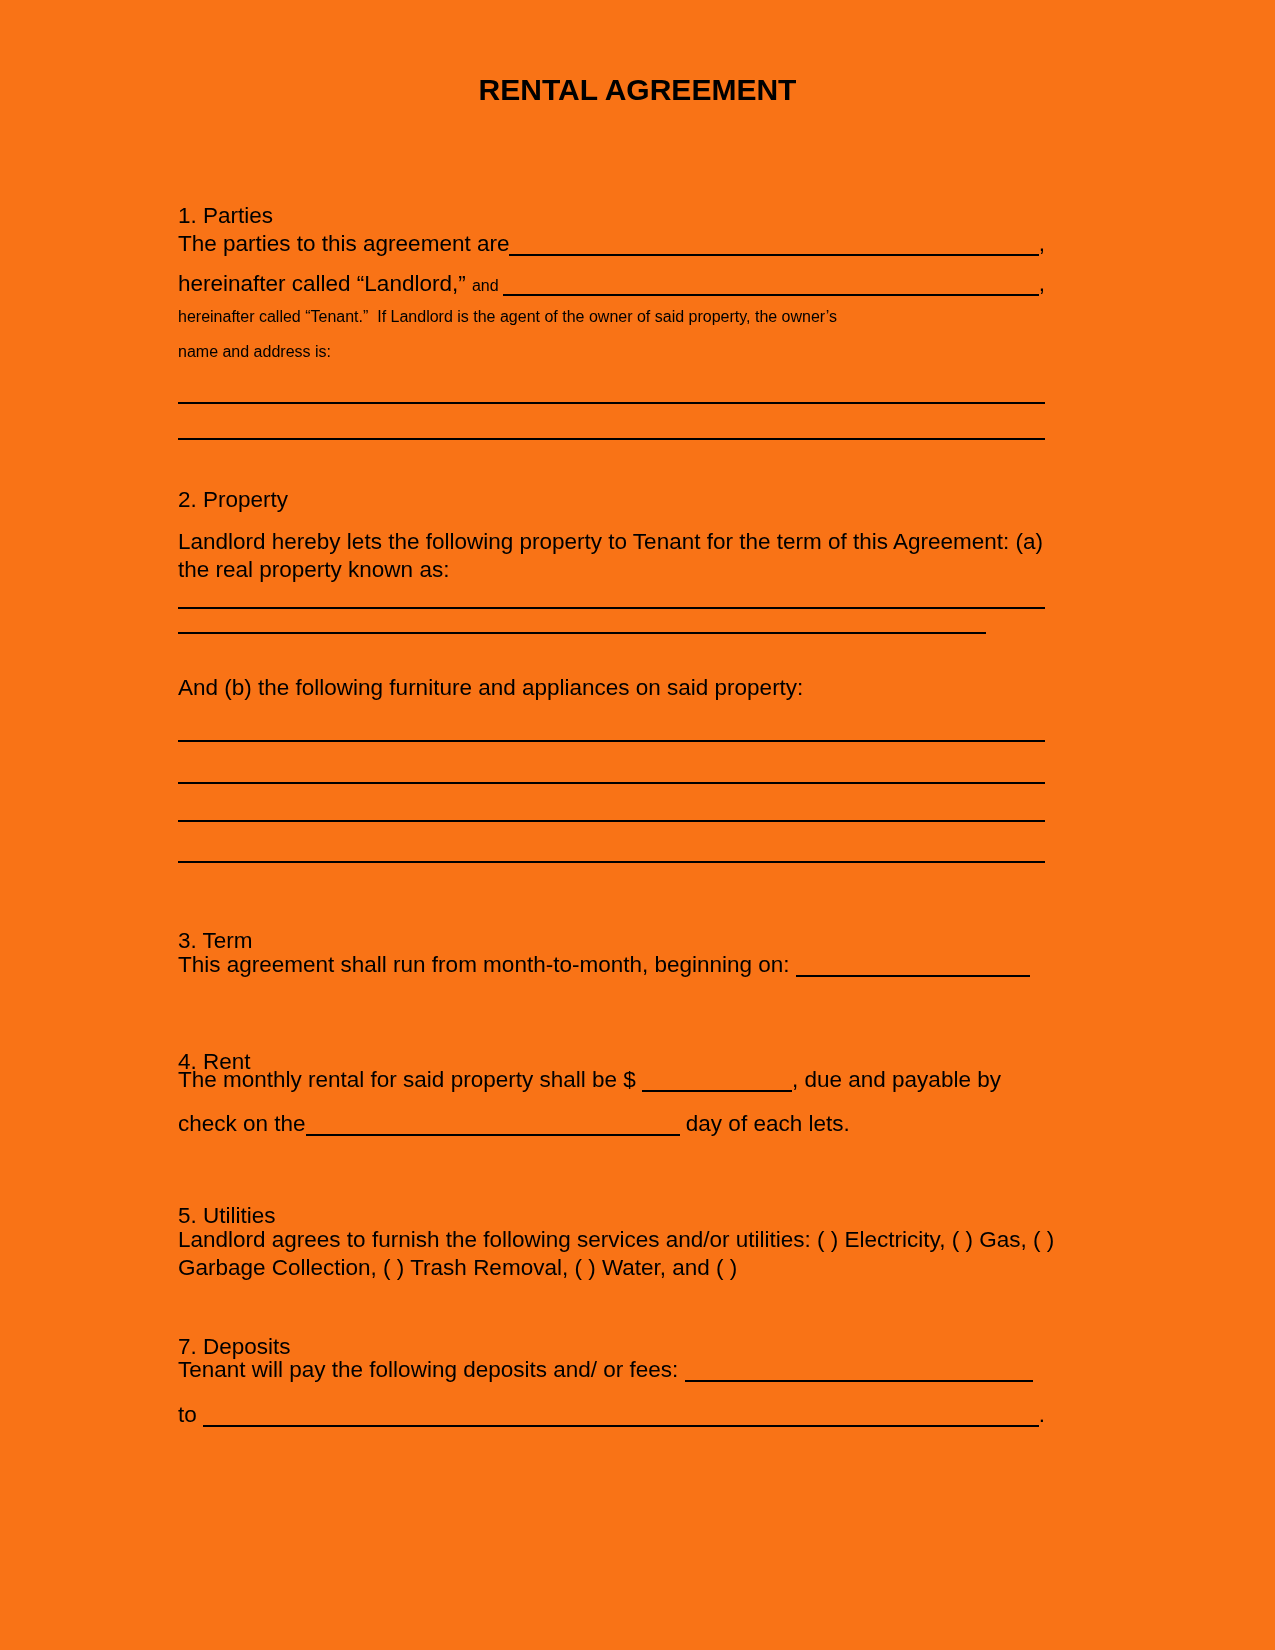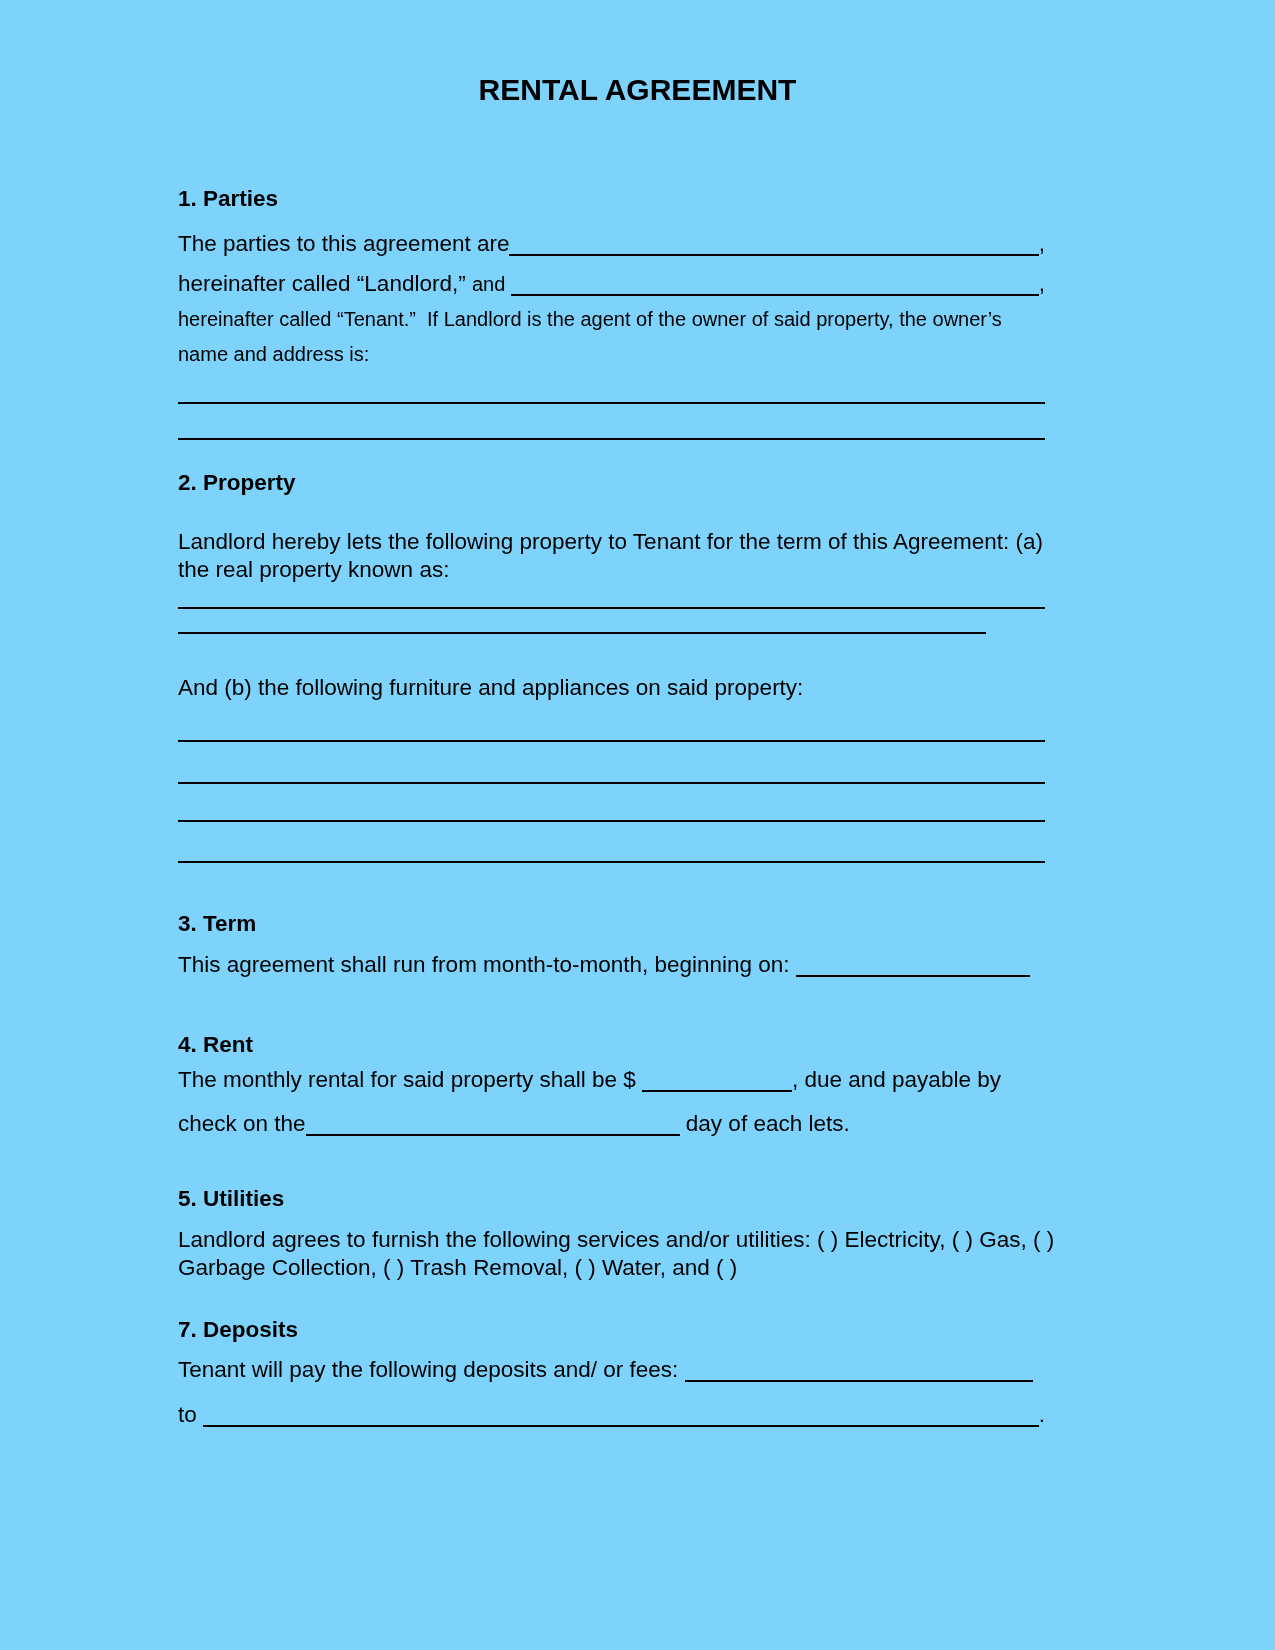--- a/index.html
+++ b/index.html
@@ -1,36 +1,36 @@
 <!DOCTYPE html>
 <html><head>
 <meta charset="utf-8">
 <style>
   html,body { margin:0; padding:0; background:#e8e8e8; }
   .page {
     position:relative;
     width:1275px; height:1650px;
     margin:0 auto;
-    background:#7dd3fc;
+    background:#f97316;
     font-family:"Liberation Sans", sans-serif;
     color:#000000;
     overflow:hidden;
   }
   .ln {
     position:absolute;
     left:178px; width:867px;
     display:flex;
     align-items:baseline;
     font-size:22.5px;
     line-height:1;
     white-space:pre;
   }
   .t { white-space:pre; }
-  .sm { font-size:20px; }
-  .hd { font-weight:bold; }
+  .sm { font-size:16px; }
+  .hd { font-weight:normal;margin-top:17px; }
   .title {
     left:0; width:1275px;
     justify-content:center;
     font-size:30px;
     font-weight:bold;
   }
   
   .fill {
     flex:1 1 auto;
     height:4px;

